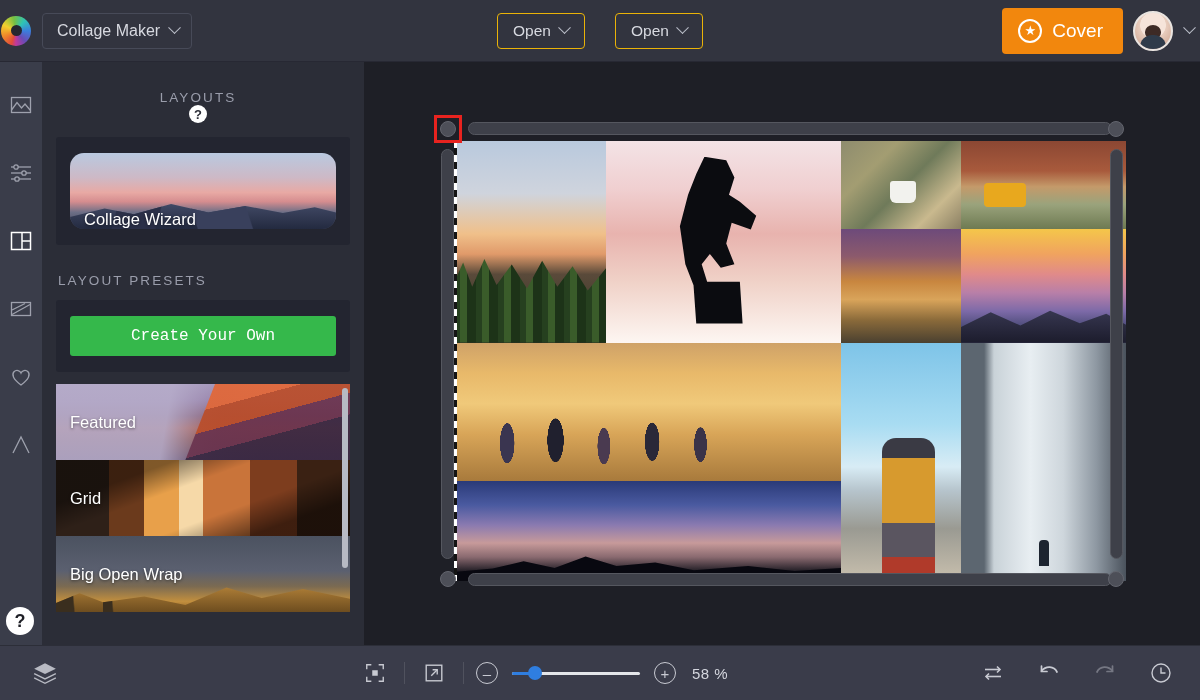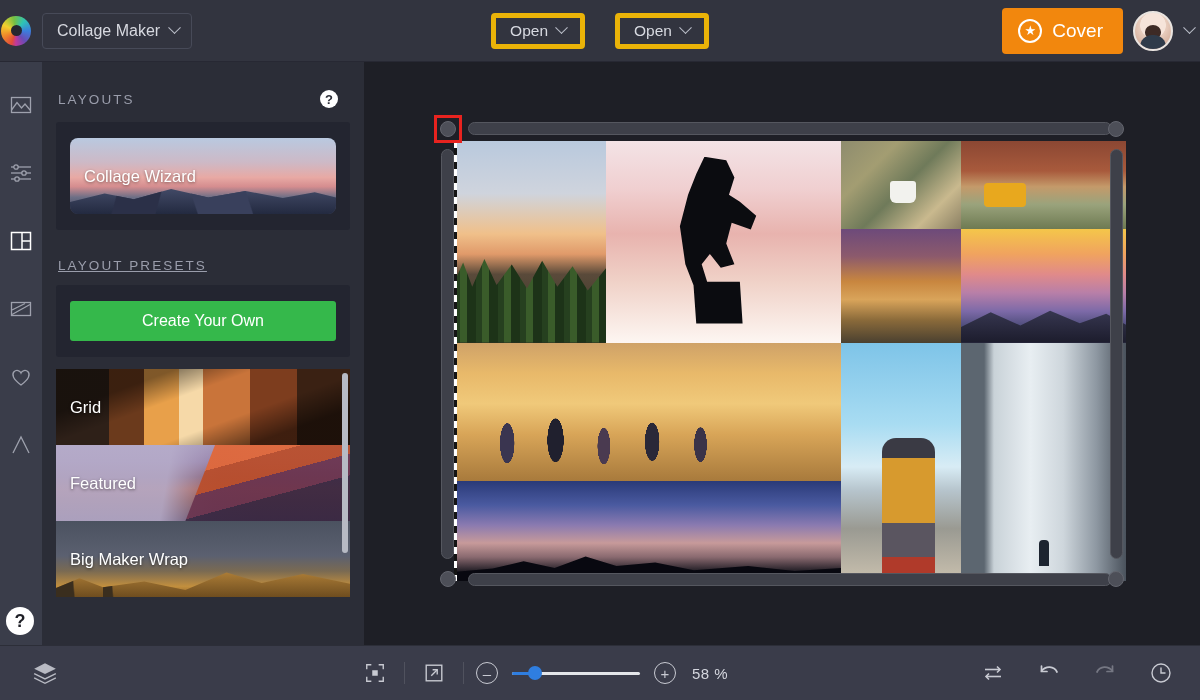--- a/index.html
+++ b/index.html
@@ -50,21 +50,21 @@
   }
   .topbar-center {
     position:absolute; left: 0; right: 0; top:0; bottom:0;
     display: flex; align-items:center; justify-content:center; gap: 30px;
     pointer-events: none;
   }
   .tb-btn {
     pointer-events: auto;
     height: 36px; min-width: 88px; padding: 0 14px;
     display:flex; align-items:center; justify-content:center; gap: 9px;
-    border: 5px solid #eab308; border-radius: 4px;
+    border: 1px solid #eab308; border-radius: 4px;
     color: #d7d9e0; font-size: 15.5px; background: transparent; cursor: pointer;
   }
   .topbar-right {
     margin-left: auto; display: flex; align-items: center; gap: 10px;
     padding-right: 6px;
   }
   .plus-btn {
     height: 46px; padding: 0 20px 0 16px;
     background: #f2870d; border: none; border-radius: 4px;
     display: flex; align-items: center; gap: 10px;
@@ -115,61 +115,61 @@
   }
 
   
   .panel {
     width: 322px; flex: 0 0 322px; background: #2b2d37;
     display: flex; flex-direction: column; position: relative; overflow: hidden;
   }
   .panel-head {
     display:flex; align-items:center; justify-content: space-between;
     padding: 28px 26px 14px 16px;
+    flex-direction: column;
   }
   .panel-title {
     color: #9a9dab; font-size: 13.5px; letter-spacing: 2.1px; font-weight: 500;
   }
   .help-dot {
     width: 18px; height: 18px; border-radius: 50%; background: #fff;
     color: #2b2d37; font-size: 13px; font-weight: bold;
     display:flex; align-items:center; justify-content:center; cursor: pointer;
   }
   .wizard-card {
     margin: 0 14px; background: #232530; border-radius: 3px;
     padding: 16px 14px; cursor: pointer;
   }
   .wizard-thumb {
-    height: 76px; border-radius: 8px; position: relative; overflow:hidden;
+    height: 76px; border-radius: 14px; position: relative; overflow:hidden;
     background:
       linear-gradient(to bottom, #b9c9e0 0%, #cdb9c6 32%, #e8a9a4 52%, #d58d8f 64%, #6d6f86 78%, #3a3f56 100%);
-    display: flex; align-items: center;
+    display: flex; align-items: flex-end;
   }
   .wizard-thumb::after {
     content:""; position:absolute; left:0; right:0; bottom:0; height: 42%;
     background:
       linear-gradient(105deg, transparent 0 18%, #2b3048 18.5% 34%, transparent 34.5% 46%),
       linear-gradient(72deg, transparent 0 46%, #39405c 46.5% 66%, transparent 66.5%),
       linear-gradient(to top, #232a40, #4a5270);
     clip-path: polygon(0 62%, 13% 36%, 24% 54%, 38% 22%, 52% 48%, 66% 28%, 80% 50%, 92% 32%, 100% 48%, 100% 100%, 0 100%);
   }
   .wizard-label {
     position: relative; z-index: 2; color:#fff; font-size: 16.5px; padding-left: 14px;
     text-shadow: 0 1px 3px rgba(0,0,0,.45);
   }
   .presets-title {
     color: #9a9dab; font-size: 13.5px; letter-spacing: 2.1px; font-weight: 500;
     padding: 28px 16px 12px 16px;
-    text-decoration: underline;
   }
   .create-wrap { margin: 0 14px 12px; background: #232530; border-radius: 3px; padding: 16px 14px; }
   .create-btn {
     width: 100%; height: 40px; border: none; border-radius: 3px;
     background: #35b84b; color: #fff; font-size: 16px; cursor: pointer;
-    font-family: Liberation Sans, sans-serif;
+    font-family: Liberation Mono, monospace;
   }
   .preset-list {
     flex: 1; margin: 0 14px 0; position: relative; overflow: hidden;
   }
   .preset {
     height: 76px; position: relative; cursor: pointer; overflow: hidden;
     display: flex; align-items: center;
   }
   .preset-label {
     position: relative; z-index: 3; color: #fff; font-size: 16.5px; padding-left: 14px;
@@ -475,28 +475,28 @@
         </div>
       </div>
 
       <div class="presets-title">LAYOUT PRESETS</div>
 
       <div class="create-wrap">
         <button class="create-btn">Create Your Own</button>
       </div>
 
       <div class="preset-list">
+        <div class="preset p-featured">
+          <span class="preset-label">Featured</span>
+        </div>
         <div class="preset p-grid">
           <span class="preset-label">Grid</span>
         </div>
-        <div class="preset p-featured">
-          <span class="preset-label">Featured</span>
-        </div>
         <div class="preset p-bigphoto">
-          <span class="preset-label">Big Maker Wrap</span>
+          <span class="preset-label">Big Open Wrap</span>
         </div>
 
         <div class="preset-scrollbar">
           <div class="preset-scroll-thumb"></div>
         </div>
       </div>
     </div>
 
     <div class="canvas-area">
       <div class="stage">

